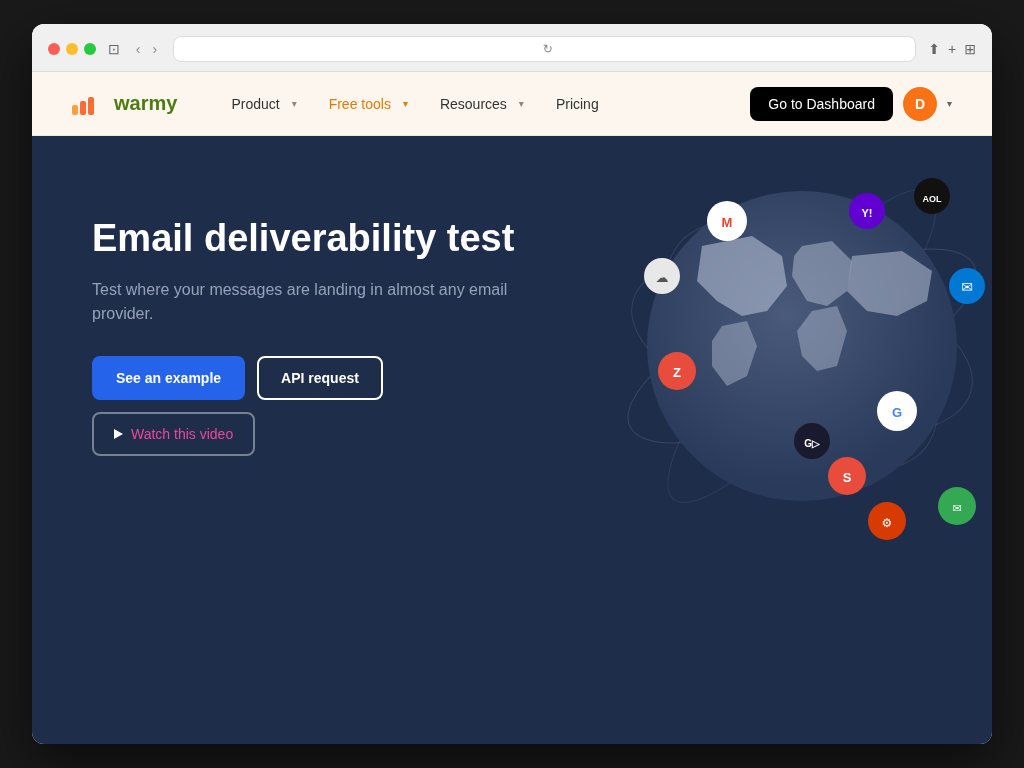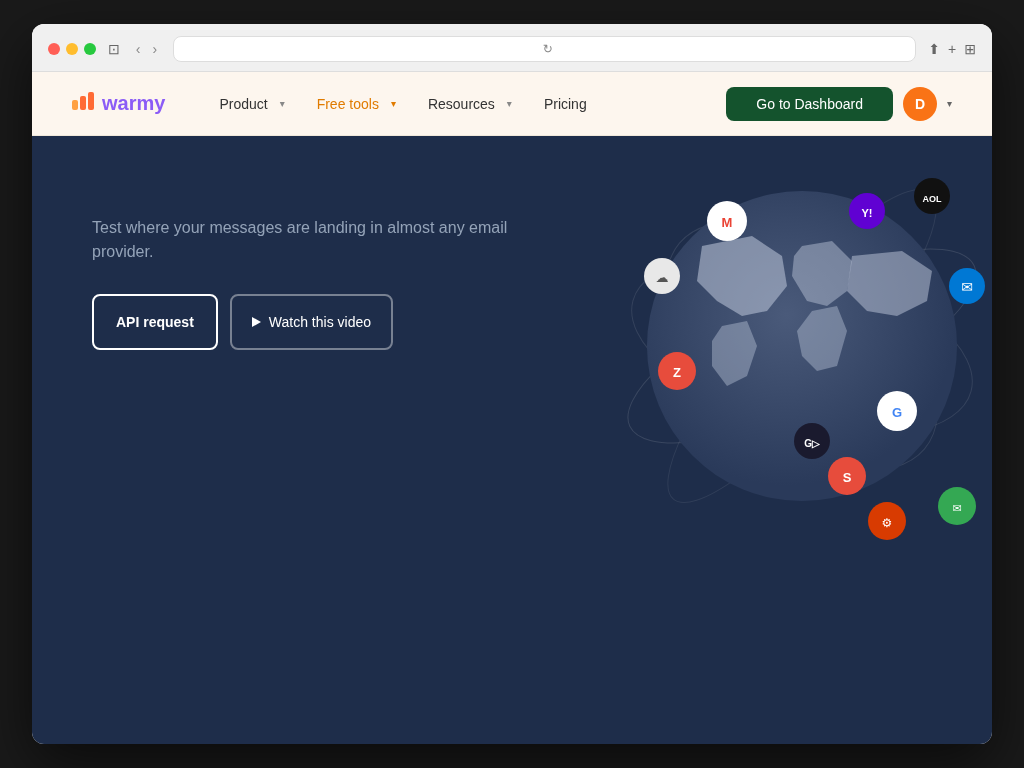--- a/index.html
+++ b/index.html
@@ -92,25 +92,25 @@
     .navbar {
       background: #fdf6ee;
       padding: 0 40px;
       display: flex;
       align-items: center;
       height: 64px;
       border-bottom: 1px solid #f0e8da;
     }
     .logo {
       display: flex;
-      align-items: flex-start;
-      gap: 8px;
+      align-items: flex-end;
+      gap: 20px;
       font-size: 20px;
       font-weight: 700;
-      color: #8b5cf6;
+      color: #4d7c0f;
       margin-right: 40px;
       text-decoration: none;
     }
     .logo-icon {
       display: flex;
       gap: 2px;
       align-items: flex-end;
     }
     .logo-bar {
       width: 6px;
@@ -140,25 +140,25 @@
     .nav-item .chevron { font-size: 10px; color: #888; }
     .nav-item.free-tools .chevron { color: #e07b00; }
 
     .nav-cta {
       display: flex;
       align-items: center;
       gap: 10px;
       margin-left: auto;
     }
     .btn-dashboard {
-      background: #14532d;
+      background: #000000;
       color: #fff;
       border: none;
       border-radius: 8px;
-      padding: 9px 30px;
+      padding: 9px 18px;
       font-size: 14px;
       font-weight: 500;
       cursor: pointer;
     }
     .user-avatar {
       width: 34px;
       height: 34px;
       background: #f97316;
       border-radius: 50%;
       display: flex;
@@ -234,24 +234,24 @@
       border: 2px solid #fff;
       border-radius: 8px;
       padding: 12px 22px;
       font-size: 14px;
       font-weight: 600;
       cursor: pointer;
     }
 
     .btn-watch {
       background: transparent;
-      color: #ffffff;
+      color: #ec4899;
       border: 2px solid rgba(255,255,255,0.4);
       border-radius: 8px;
-      padding: 18px 20px;
+      padding: 12px 20px;
       font-size: 14px;
       font-weight: 500;
       cursor: pointer;
       display: flex;
       align-items: center;
       gap: 8px;
     }
     .play-icon {
       width: 0;
       height: 0;
@@ -381,22 +381,24 @@
       <div class="nav-cta">
         <button class="btn-dashboard">Go to Dashboard</button>
         <div class="user-avatar">D</div>
         <span class="avatar-chevron">▾</span>
       </div>
     </nav>
 
     <div class="hero">
       <div class="hero-inner">
         <div class="hero-text">
+          <h1 class="hero-title">Email deliverability test</h1>
           <p class="hero-subtitle">Test where your messages are landing in almost any email provider.</p>
           <div class="hero-buttons">
+            <button class="btn-primary-hero">See an example</button>
             <button class="btn-secondary-hero">API request</button>
             <button class="btn-watch">
               <span class="play-icon"></span>
               <span>Watch this video</span>
             </button>
           </div>
         </div>
 
         <div class="globe-area">
           <svg class="globe-svg" viewBox="0 0 500 480">

